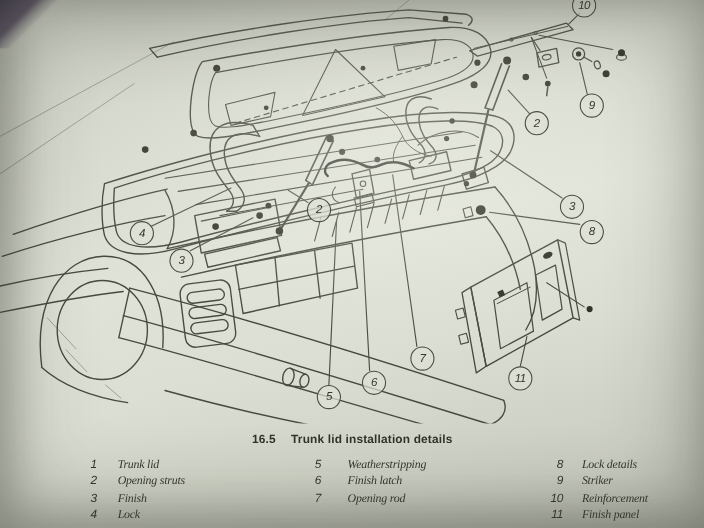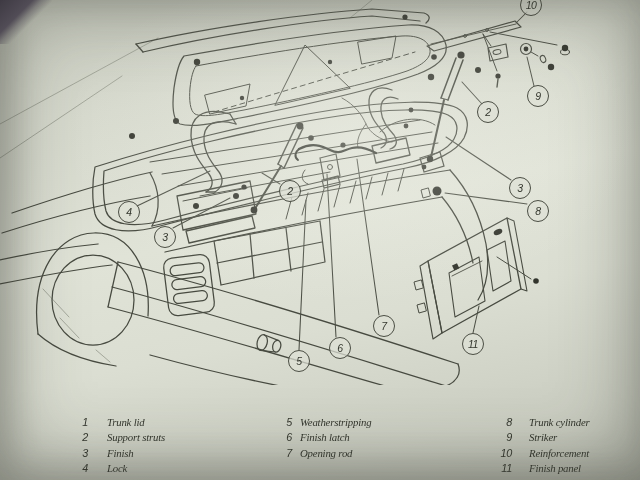--- a/index.html
+++ b/index.html
@@ -29,21 +29,21 @@
     font-size:10.5px;font-style:italic;color:#34372e;letter-spacing:-.5px;
   }
   .caption{position:absolute;top:394px;left:229px;z-index:3;
     font-weight:bold;font-size:10.8px;color:#31342b;letter-spacing:.15px;}
   .cap-num{margin-right:14px;}
   .legend-col{position:absolute;top:416px;z-index:3;font-style:italic;
     font-size:10.8px;color:#33362d;letter-spacing:-.2px;}
   .legend-row{display:flex;height:15.3px;align-items:flex-start;}
   .l-num{display:inline-block;text-align:right;flex:none;}
   .col1{left:56px;}  .col1 .l-num{width:32px;} .col1 .l-label{margin-left:19px;}
-  .col2{left:260px;} .col2 .l-num{width:32px;} .col2 .l-label{margin-left:8px;}
+  .col2{left:260px;} .col2 .l-num{width:32px;} .col2 .l-label{margin-left:24px;}
   .col3{left:460px;} .col3 .l-num{width:52px;} .col3 .l-label{margin-left:17px;}
   .l-label{white-space:nowrap;font-family:Liberation Serif, serif;}
 </style>
 </head>
 <body>
 
 <div class="photo">
 
   <svg class="diagram" width="640" height="385" viewBox="0 0 640 385">
 
@@ -260,29 +260,32 @@
       <div class="callout" style="left: 527px; top: 200px;">8</div>
       <div class="callout" style="left: 279px; top: 180px;">2</div>
       <div class="callout" style="left: 118px; top: 201px;">4</div>
       <div class="callout" style="left: 154px; top: 226px;">3</div>
       <div class="callout" style="left: 373px; top: 315px;">7</div>
       <div class="callout" style="left: 329px; top: 337px;">6</div>
       <div class="callout" style="left: 288px; top: 350px;">5</div>
       <div class="callout" style="left: 462px; top: 333px;">11</div>
     </div>
 
+  <div class="caption">
+    <span class="cap-num">16.5</span><span class="cap-title">Trunk lid installation details</span>
+  </div>
 
   <div class="legend-col col1">
     <div class="legend-row">
       <span class="l-num">1</span>
       <span class="l-label">Trunk lid</span>
     </div>
     <div class="legend-row">
       <span class="l-num">2</span>
-      <span class="l-label">Support struts</span>
+      <span class="l-label">Opening struts</span>
     </div>
     <div class="legend-row">
       <span class="l-num">3</span>
       <span class="l-label">Finish</span>
     </div>
     <div class="legend-row">
       <span class="l-num">4</span>
       <span class="l-label">Lock</span>
     </div>
   </div>
@@ -298,21 +301,21 @@
     </div>
     <div class="legend-row">
       <span class="l-num">7</span>
       <span class="l-label">Opening rod</span>
     </div>
   </div>
 
   <div class="legend-col col3">
     <div class="legend-row">
       <span class="l-num">8</span>
-      <span class="l-label">Trunk cylinder</span>
+      <span class="l-label">Lock details</span>
     </div>
     <div class="legend-row">
       <span class="l-num">9</span>
       <span class="l-label">Striker</span>
     </div>
     <div class="legend-row">
       <span class="l-num">10</span>
       <span class="l-label">Reinforcement</span>
     </div>
     <div class="legend-row">

